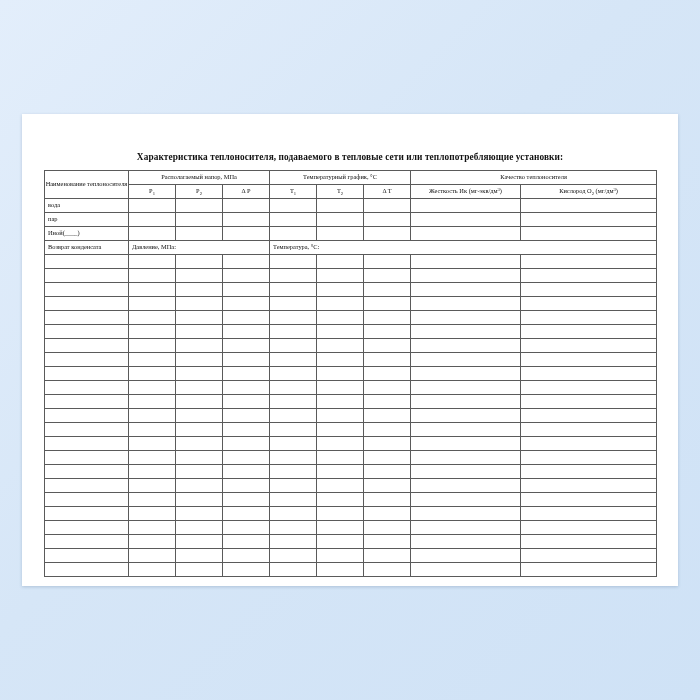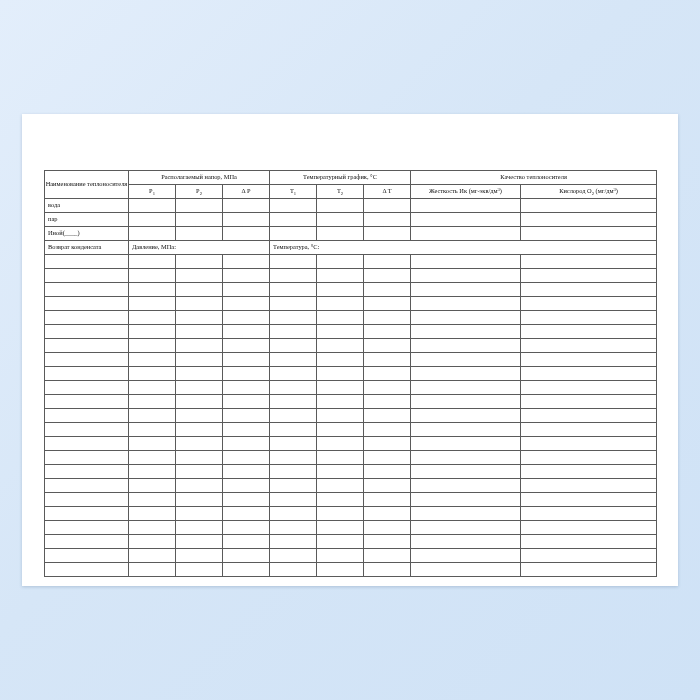--- a/index.html
+++ b/index.html
@@ -81,20 +81,21 @@
   sub { font-size: 4.6px; vertical-align: baseline; position: relative; top: 1.6px; }
   sup { font-size: 4.6px; vertical-align: baseline; position: relative; top: -2.6px; }
   .nowrap { white-space: nowrap; }
 </style>
 </head>
 <body>
 
 <div id="stage">
   <div id="page">
 
+    <div id="doc-title">Характеристика теплоносителя, подаваемого в тепловые сети или теплопотребляющие установки:</div>
 
     <div id="table-wrap">
       <table class="sheet">
         <colgroup>
           <col style="width:84px">
           <col style="width:47px">
           <col style="width:47px">
           <col style="width:47px">
           <col style="width:47px">
           <col style="width:47px">

